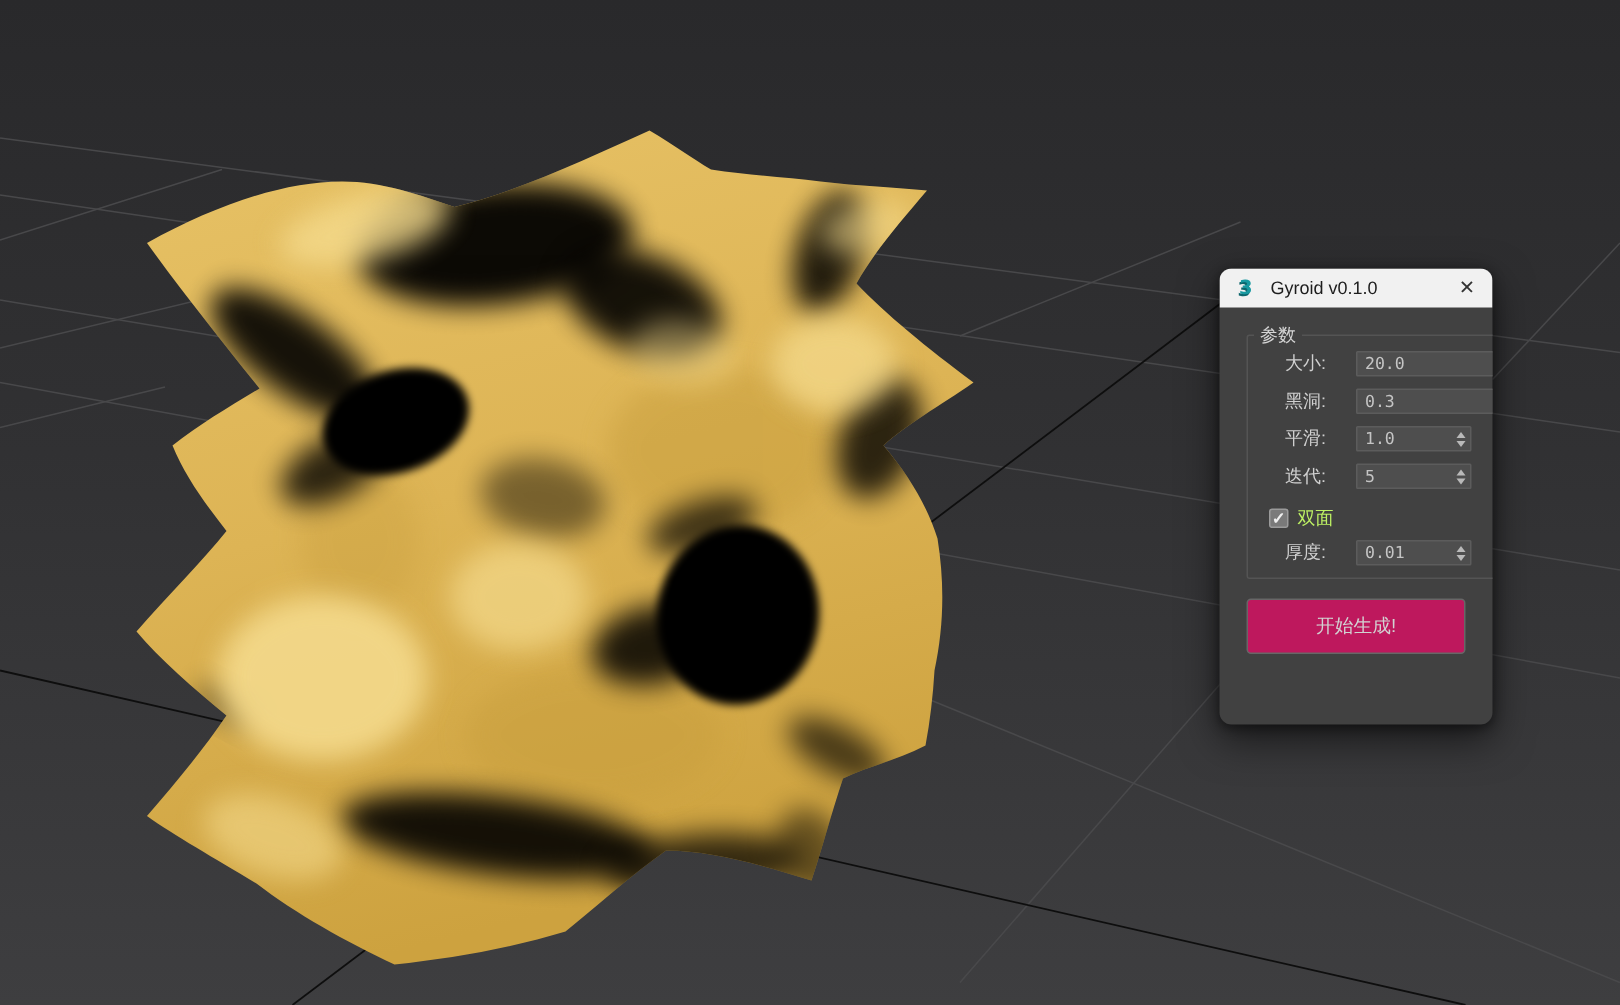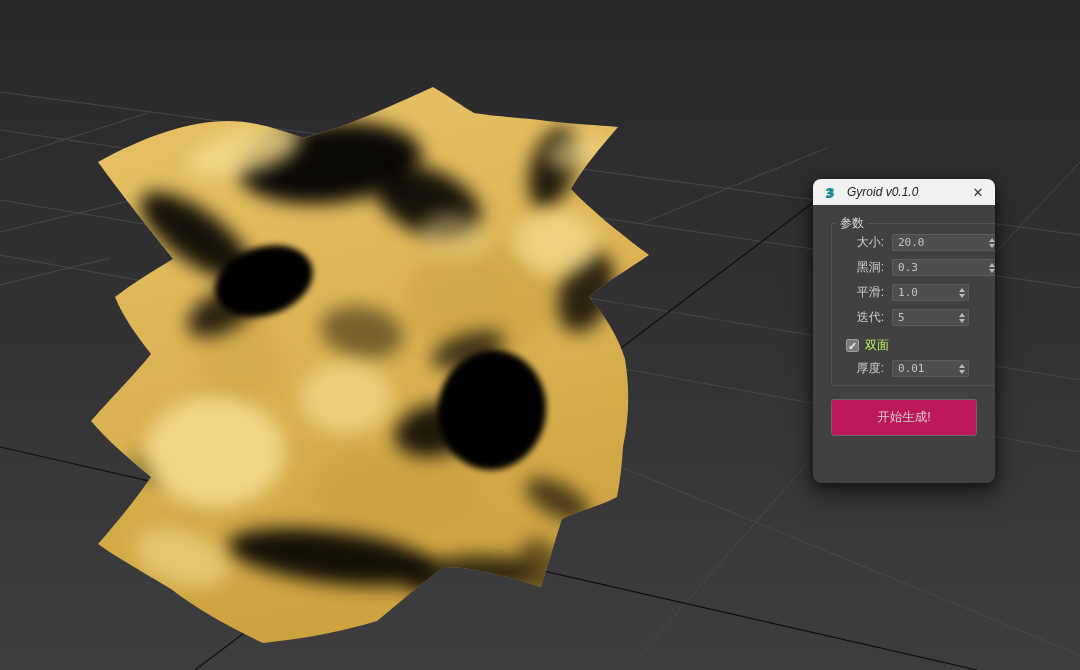--- a/index.html
+++ b/index.html
@@ -20,36 +20,36 @@
   }
   .titlebar{
     height:26px;background:#f1f1f1;display:flex;align-items:center;
     padding:0 8px 0 10px;box-sizing:border-box;
   }
   .app-icon{
     width:15px;height:15px;line-height:15px;text-align:center;
     font-weight:700;font-size:13px;color:#1899a1;
     text-shadow:-1px 1px 0 #0d666d;font-family:"DejaVu Sans",sans-serif;
   }
-  .title-text{margin-left:9px;font-size:12px;color:#1d1d1d;flex:1;font-style:italic;}
+  .title-text{margin-left:9px;font-size:12px;color:#1d1d1d;flex:1;}
   .close-btn{
     width:18px;text-align:center;font-size:13px;color:#333;cursor:pointer;
     font-family:"DejaVu Sans",sans-serif;
   }
   .dlg-body{padding:0 18px;box-sizing:border-box;color:#d2d2d2;}
 
   fieldset.group{
     border:1px solid #545454;border-radius:2px;
     margin:10px 0 0 0;padding:2px 4px 6px 4px;
   }
   fieldset.group legend{
     font-size:12px;color:#d4d4d4;padding:0 4px;margin-left:0px;
   }
   .row{display:flex;align-items:center;margin:0 0 8px 0;height:17px;}
-  .row .lbl{width:48px;text-align:right;font-size:12px;color:#d0d0d0;flex:none;margin-right:8px;}
+  .row .lbl{width:48px;text-align:right;font-size:12px;color:#d0d0d0;flex:none;margin-right:20px;}
   .spin{
     display:flex;align-items:center;height:17px;box-sizing:border-box;
     background:#4e4e4e;border:1px solid #5c5c5c;border-radius:1px;flex:none;
   }
   .spin.w107{width:107px;align-items:center;}
   .spin.w97{width:77px;}
   .spin .val{
     flex:1;font-family:"DejaVu Sans Mono",monospace;font-size:11px;
     color:#c4c4c4;padding-left:5px;line-height:15px;
   }

